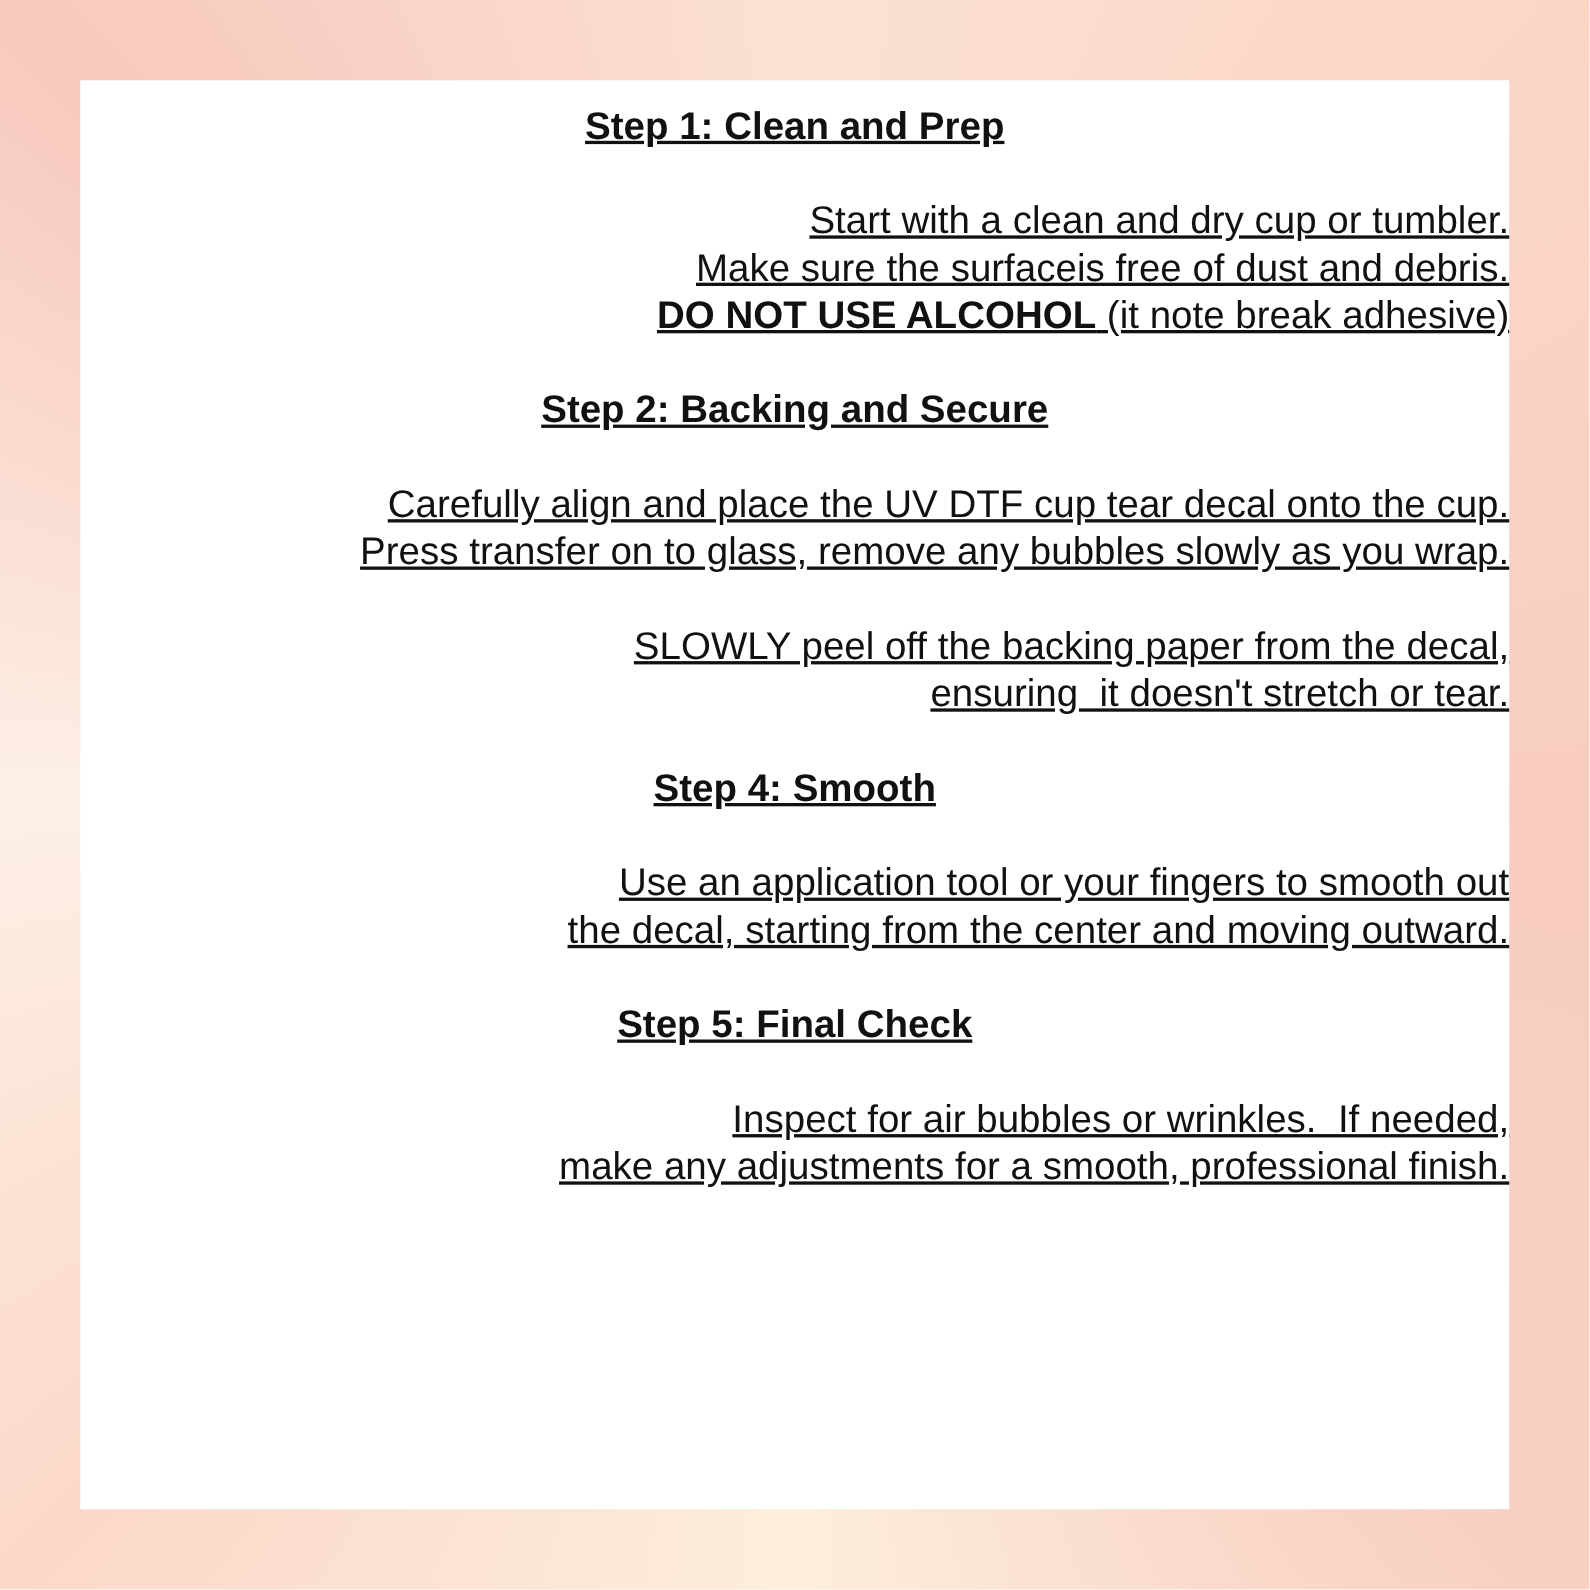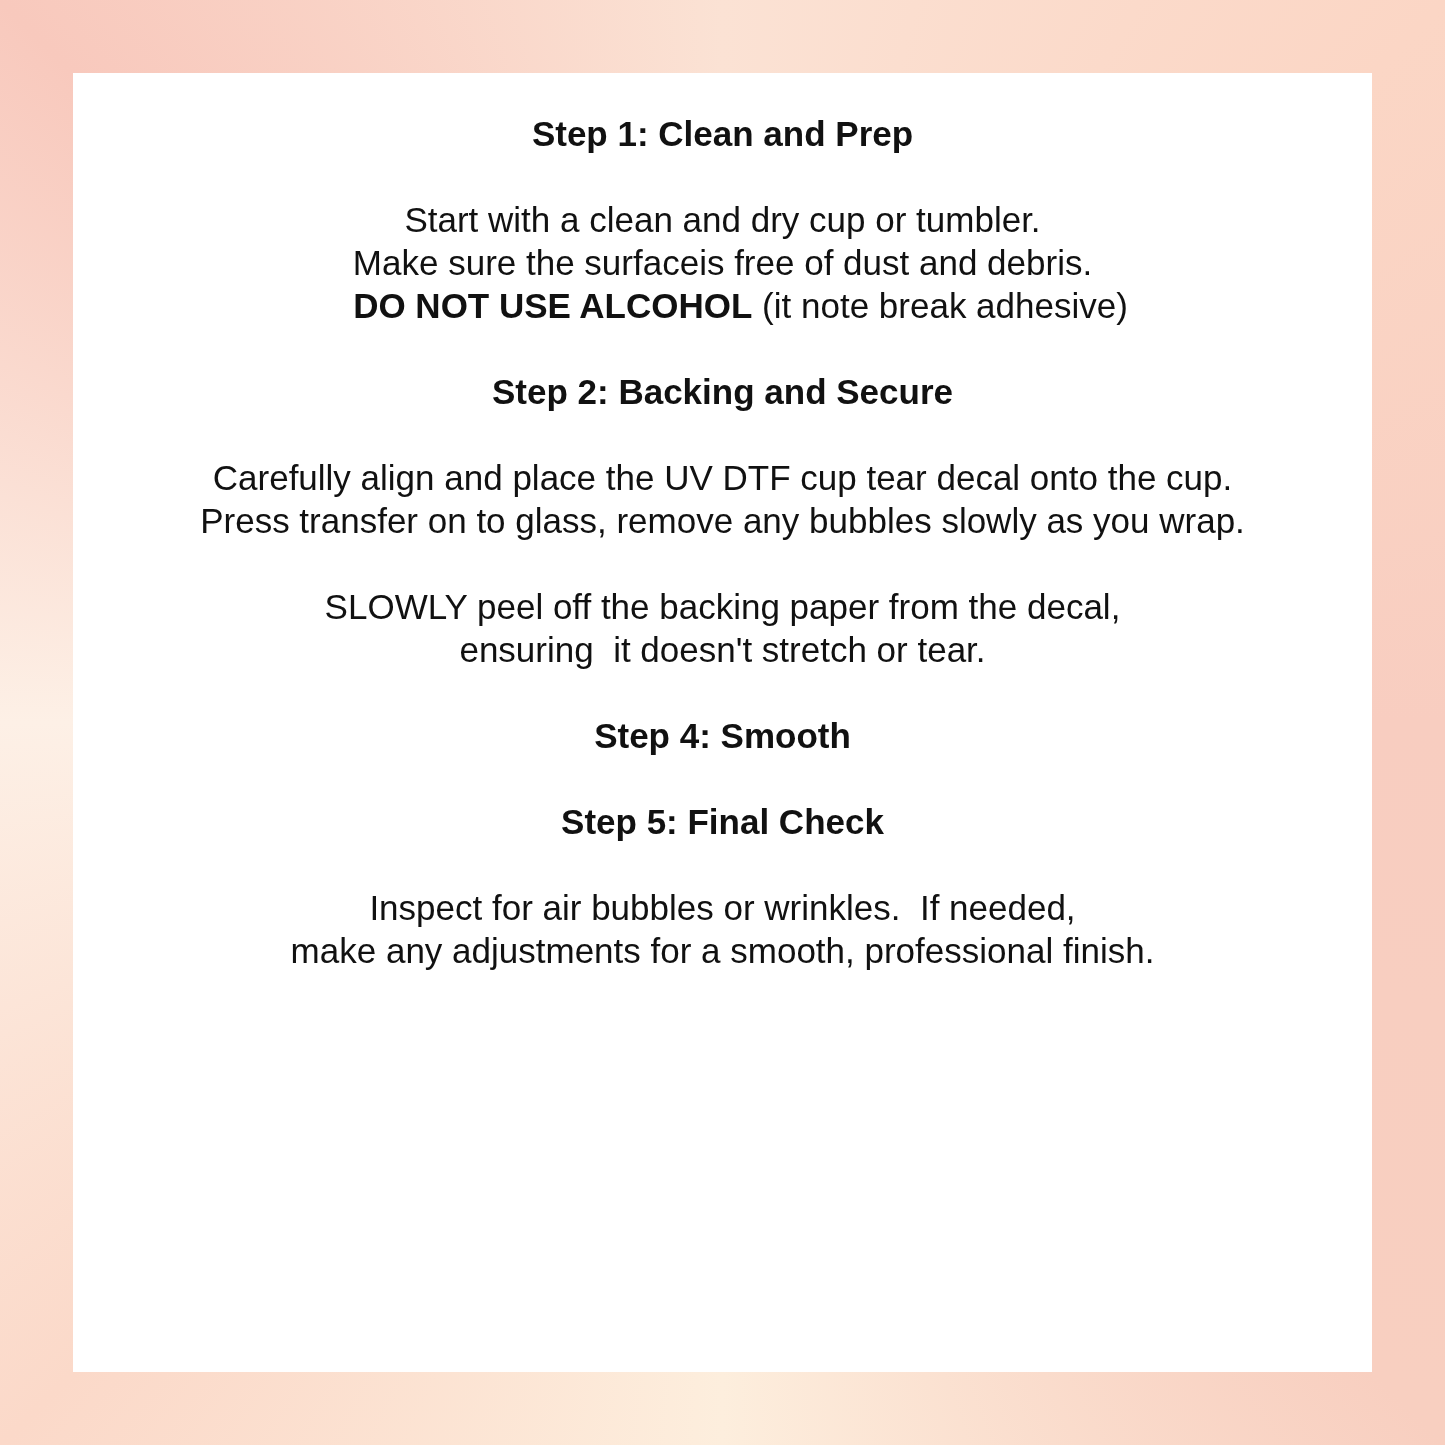--- a/index.html
+++ b/index.html
@@ -30,40 +30,42 @@
   }
   .card {
     position: absolute;
     left: 73px;
     top: 73px;
     width: 1299px;
     height: 1299px;
     box-sizing: border-box;
     background: var(--card-background, #ffffff);
     color: var(--text, #111111);
-    padding-top: 39px;
+    padding-top: 20px;
     text-align: center;
     font-size: 35px;
     line-height: 43px;
+    text-decoration: underline;
   }
   .step-heading {
     margin: 0 0 43px 0;
     font-size: 35px;
     font-weight: bold;
     line-height: 43px;
   }
   .step-body, .disclaimer {
     margin: 0 0 43px 0;
   }
   .disclaimer {
     font-weight: bold;
   }
   .line {
     display: block;
     white-space: pre-wrap;
+    text-align: right;
   }
   .bold-inline {
     font-weight: bold;
     margin-left: 36px;
   }
 </style>
 </head>
 <body>
 
 <div class="frame">
@@ -88,20 +90,24 @@
 
     <section>
       <p class="step-body">
         <span class="line">SLOWLY peel off the backing paper from the decal,</span>
         <span class="line">ensuring  it doesn't stretch or tear.</span>
       </p>
     </section>
 
     <section>
       <h2 class="step-heading">Step 4: Smooth</h2>
+      <p class="step-body">
+        <span class="line">Use an application tool or your fingers to smooth out</span>
+        <span class="line">the decal, starting from the center and moving outward.</span>
+      </p>
     </section>
 
     <section>
       <h2 class="step-heading">Step 5: Final Check</h2>
       <p class="step-body">
         <span class="line">Inspect for air bubbles or wrinkles.  If needed,</span>
         <span class="line">make any adjustments for a smooth, professional finish.</span>
       </p>
     </section>
 

